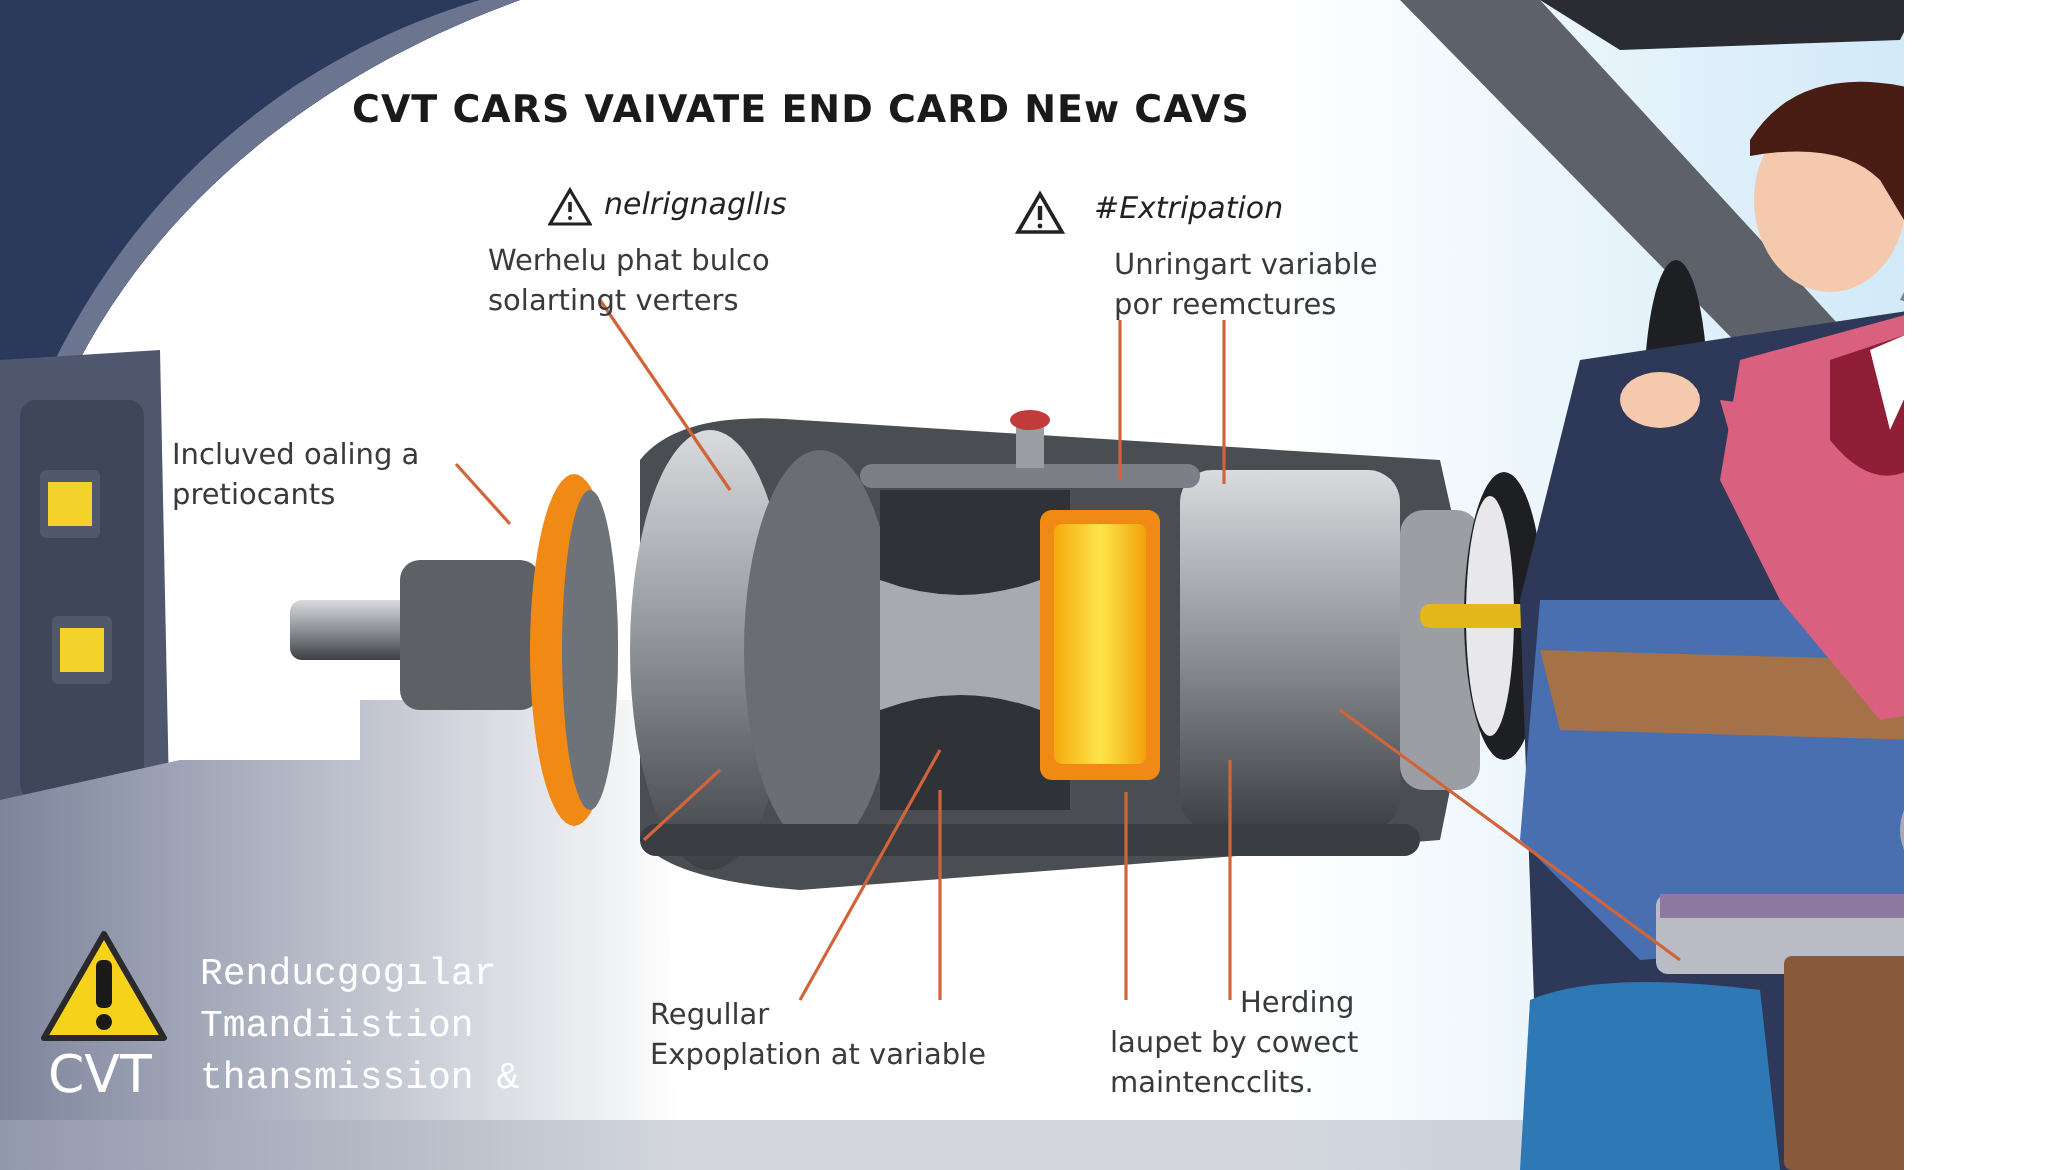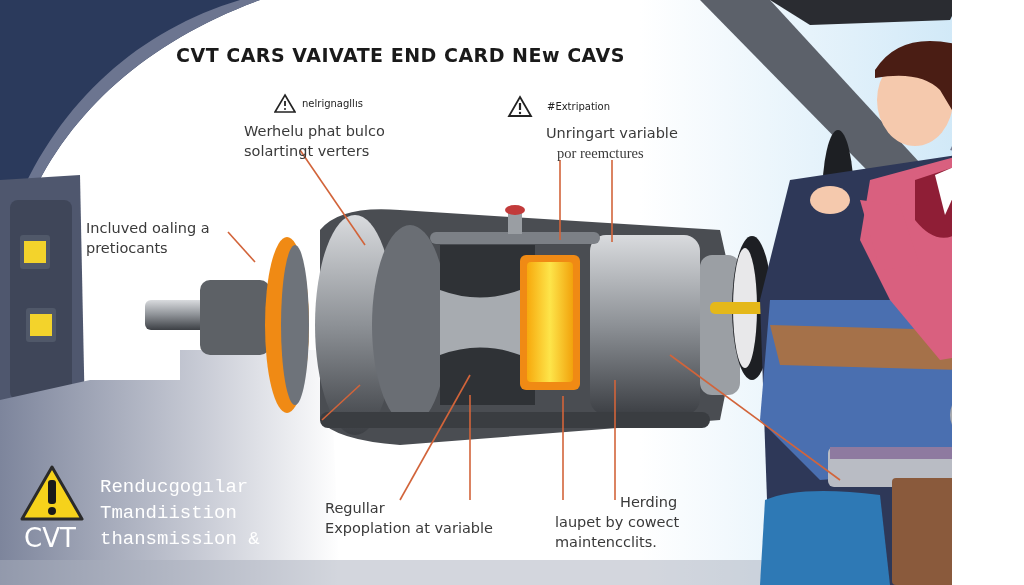--- a/index.html
+++ b/index.html
@@ -1,21 +1,21 @@
 <!DOCTYPE html>
 <html><head>
 <meta charset="utf-8">
 <style>
   html, body { margin:0; padding:0; }
   body { width:1024px; height:585px; overflow:hidden; background:#ffffff; font-family:"DejaVu Sans", sans-serif; }
   .canvas { position:relative; width:952px; height:585px; overflow:hidden; background:#ffffff; }
   .abs { position:absolute; }
   .title { left:176px; top:44px; font-family:"DejaVu Sans", sans-serif; font-weight:bold; font-size:19px; letter-spacing:0.5px; color:#1a1a1a; white-space:nowrap; }
   .label { color:#3a3a3a; font-size:14.5px; line-height:20px; font-family:"DejaVu Sans", sans-serif; }
-  .heading { color:#222; font-size:10px; display:flex; align-items:center; gap:6px; white-space:nowrap; }
+  .heading { color:#222; font-size:15px; display:flex; align-items:flex-start; gap:6px; white-space:nowrap;font-style:italic; }
   .warn-light { color:#fff; font-size:19px; line-height:26px; font-family:Liberation Mono, monospace; }
   .cvt-big { color:#fff; font-size:26px; font-family:"DejaVu Sans", sans-serif; }
   svg { display:block; }
 </style>
 </head>
 <body>
 
 <div class="canvas">
 
   <svg class="abs" style="left:0;top:0" width="1024" height="585">
@@ -147,22 +147,22 @@
 
   <div class="abs" style="left:507px;top:95px;">
     <div class="heading">
       <svg width="26" height="22">
           <path d="M13 2 L24 21 L2 21 Z" fill="none" stroke="#222" stroke-width="1.8"></path>
           <line x1="13" y1="8" x2="13" y2="15" stroke="#222" stroke-width="2.2"></line>
           <circle cx="13" cy="18" r="1.2" fill="#222"></circle>
         </svg>
       <span style="margin-left:8px;">#Extripation</span>
     </div>
-    <div class="label" style="margin-left:39px;margin-top:6px;">Unringart variable</div>
-    <div class="label" style="margin-left:50px;font-family:Liberation Serif, serif;">por reemctures</div>
+    <div class="label" style="margin-left:50px;margin-top:6px;">Unringart variable</div>
+    <div class="label" style="margin-left:50px;">por reemctures</div>
   </div>
 
   <div class="abs" style="left:86px;top:218px;">
     <div class="label">Incluved oaling a</div>
     <div class="label">pretiocants</div>
   </div>
 
   <div class="abs" style="left:325px;top:498px;">
     <div class="label">Regullar</div>
     <div class="label">Expoplation at variable</div>

